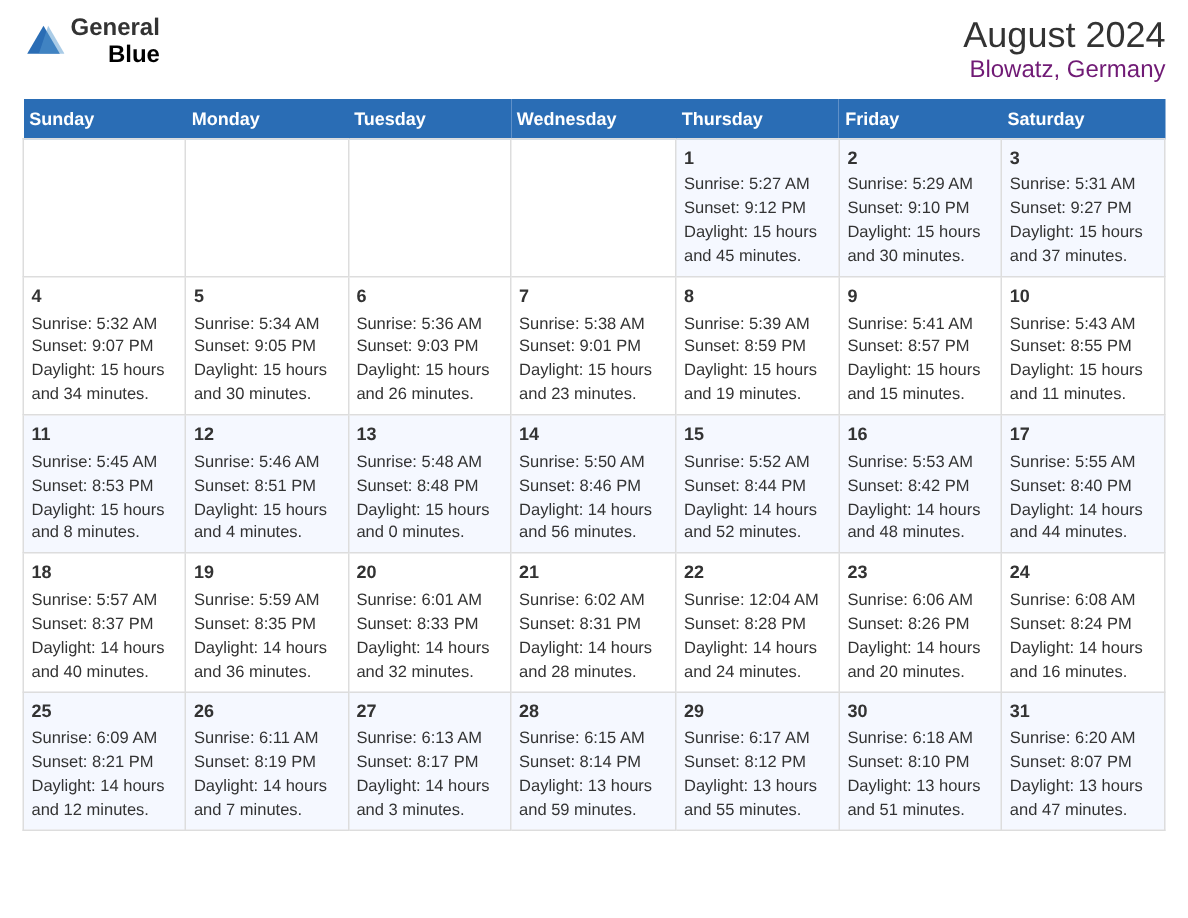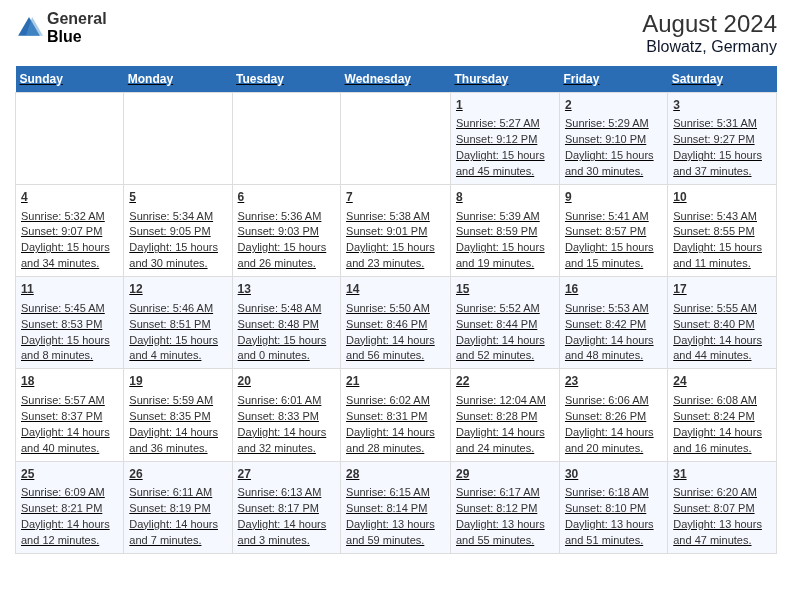--- a/index.html
+++ b/index.html
@@ -21,44 +21,44 @@
       align-items: center;
       gap: 4px;
     }
     .logo-text {
       display: flex;
       flex-direction: column;
       font-size: 16px;
       font-weight: bold;
       color: #333;
       line-height: 1.1;
+      text-align: right;
     }
     .logo-text span:first-child { color: #333; }
     .logo-text span:last-child { color: #000000; }
     .logo-icon {
       width: 28px;
       height: 28px;
     }
     .title-block {
       text-align: right;
     }
     .title-block .month-year {
       font-size: 24px;
       font-weight: normal;
       color: #333;
     }
     .title-block .location {
       font-size: 16px;
-      color: #0f172a;
+      color: #701a75;
     }
     table {
       width: 100%;
       border-collapse: collapse;
       font-size: 11px;
-      text-decoration: underline;
     }
     thead tr th {
       background-color: #2a6db5;
       color: #fff;
       padding: 6px 4px;
       text-align: left;
       font-size: 12px;
       font-weight: bold;
     }
     tbody tr td {

